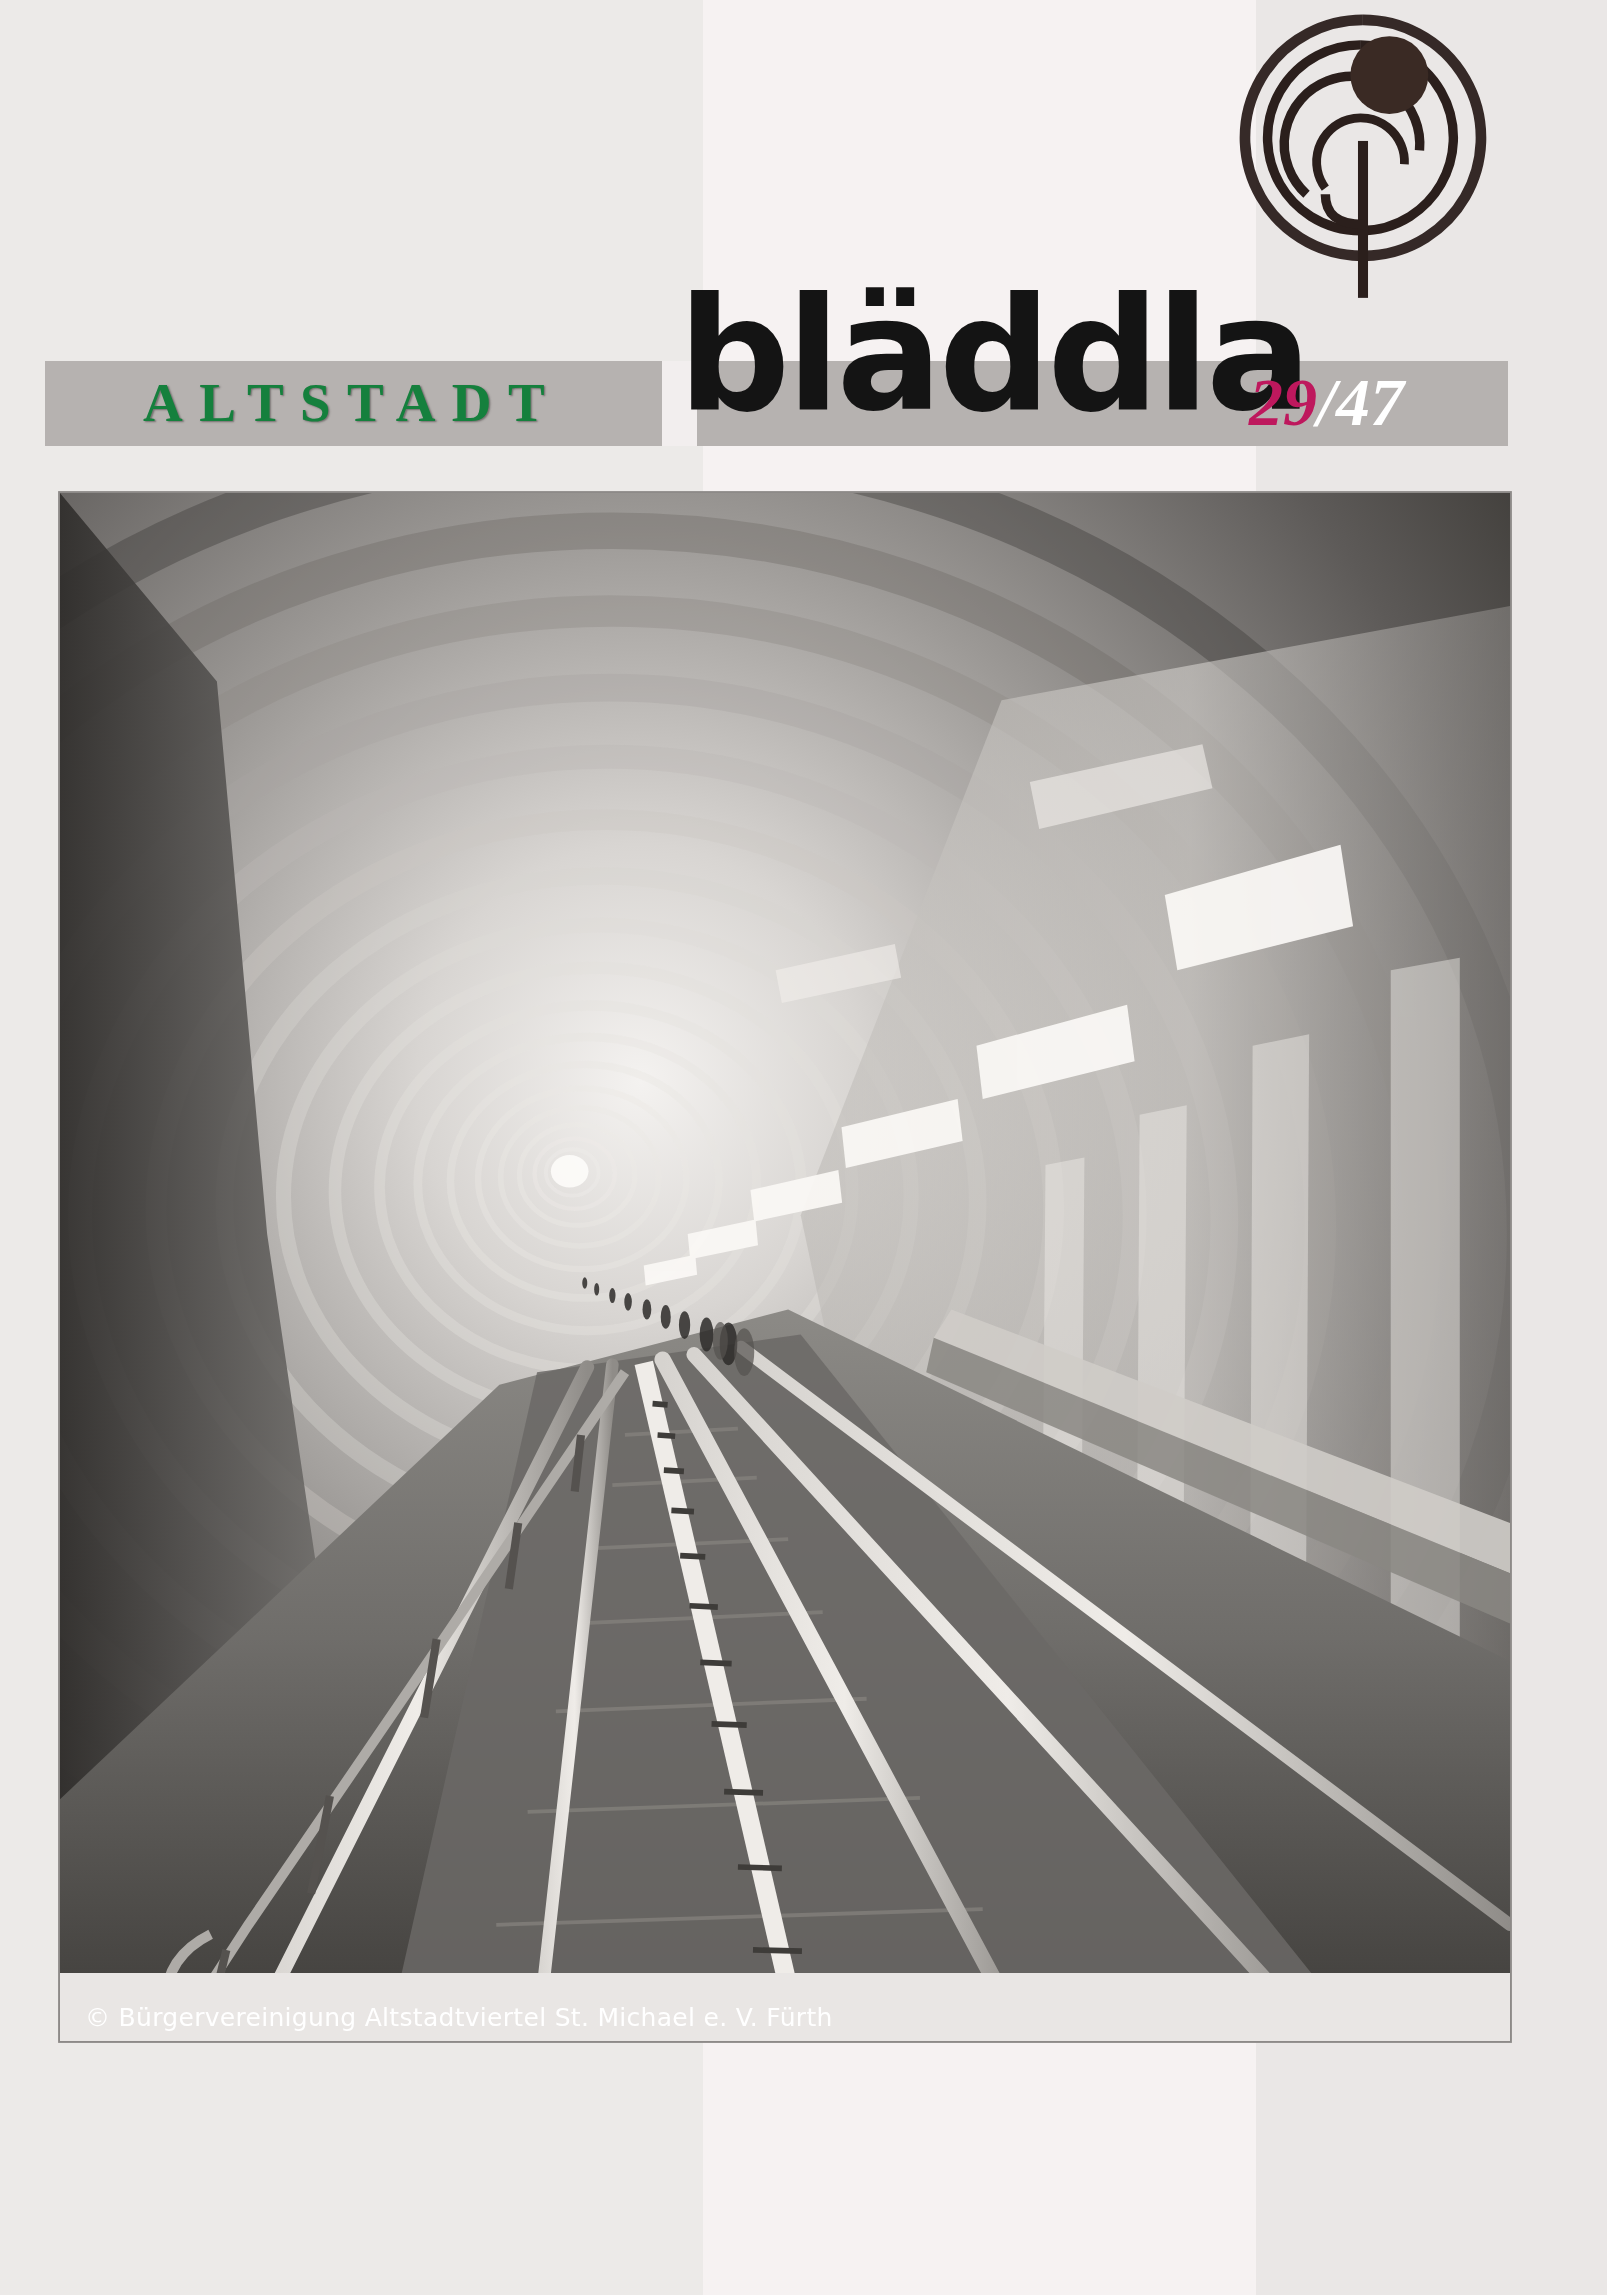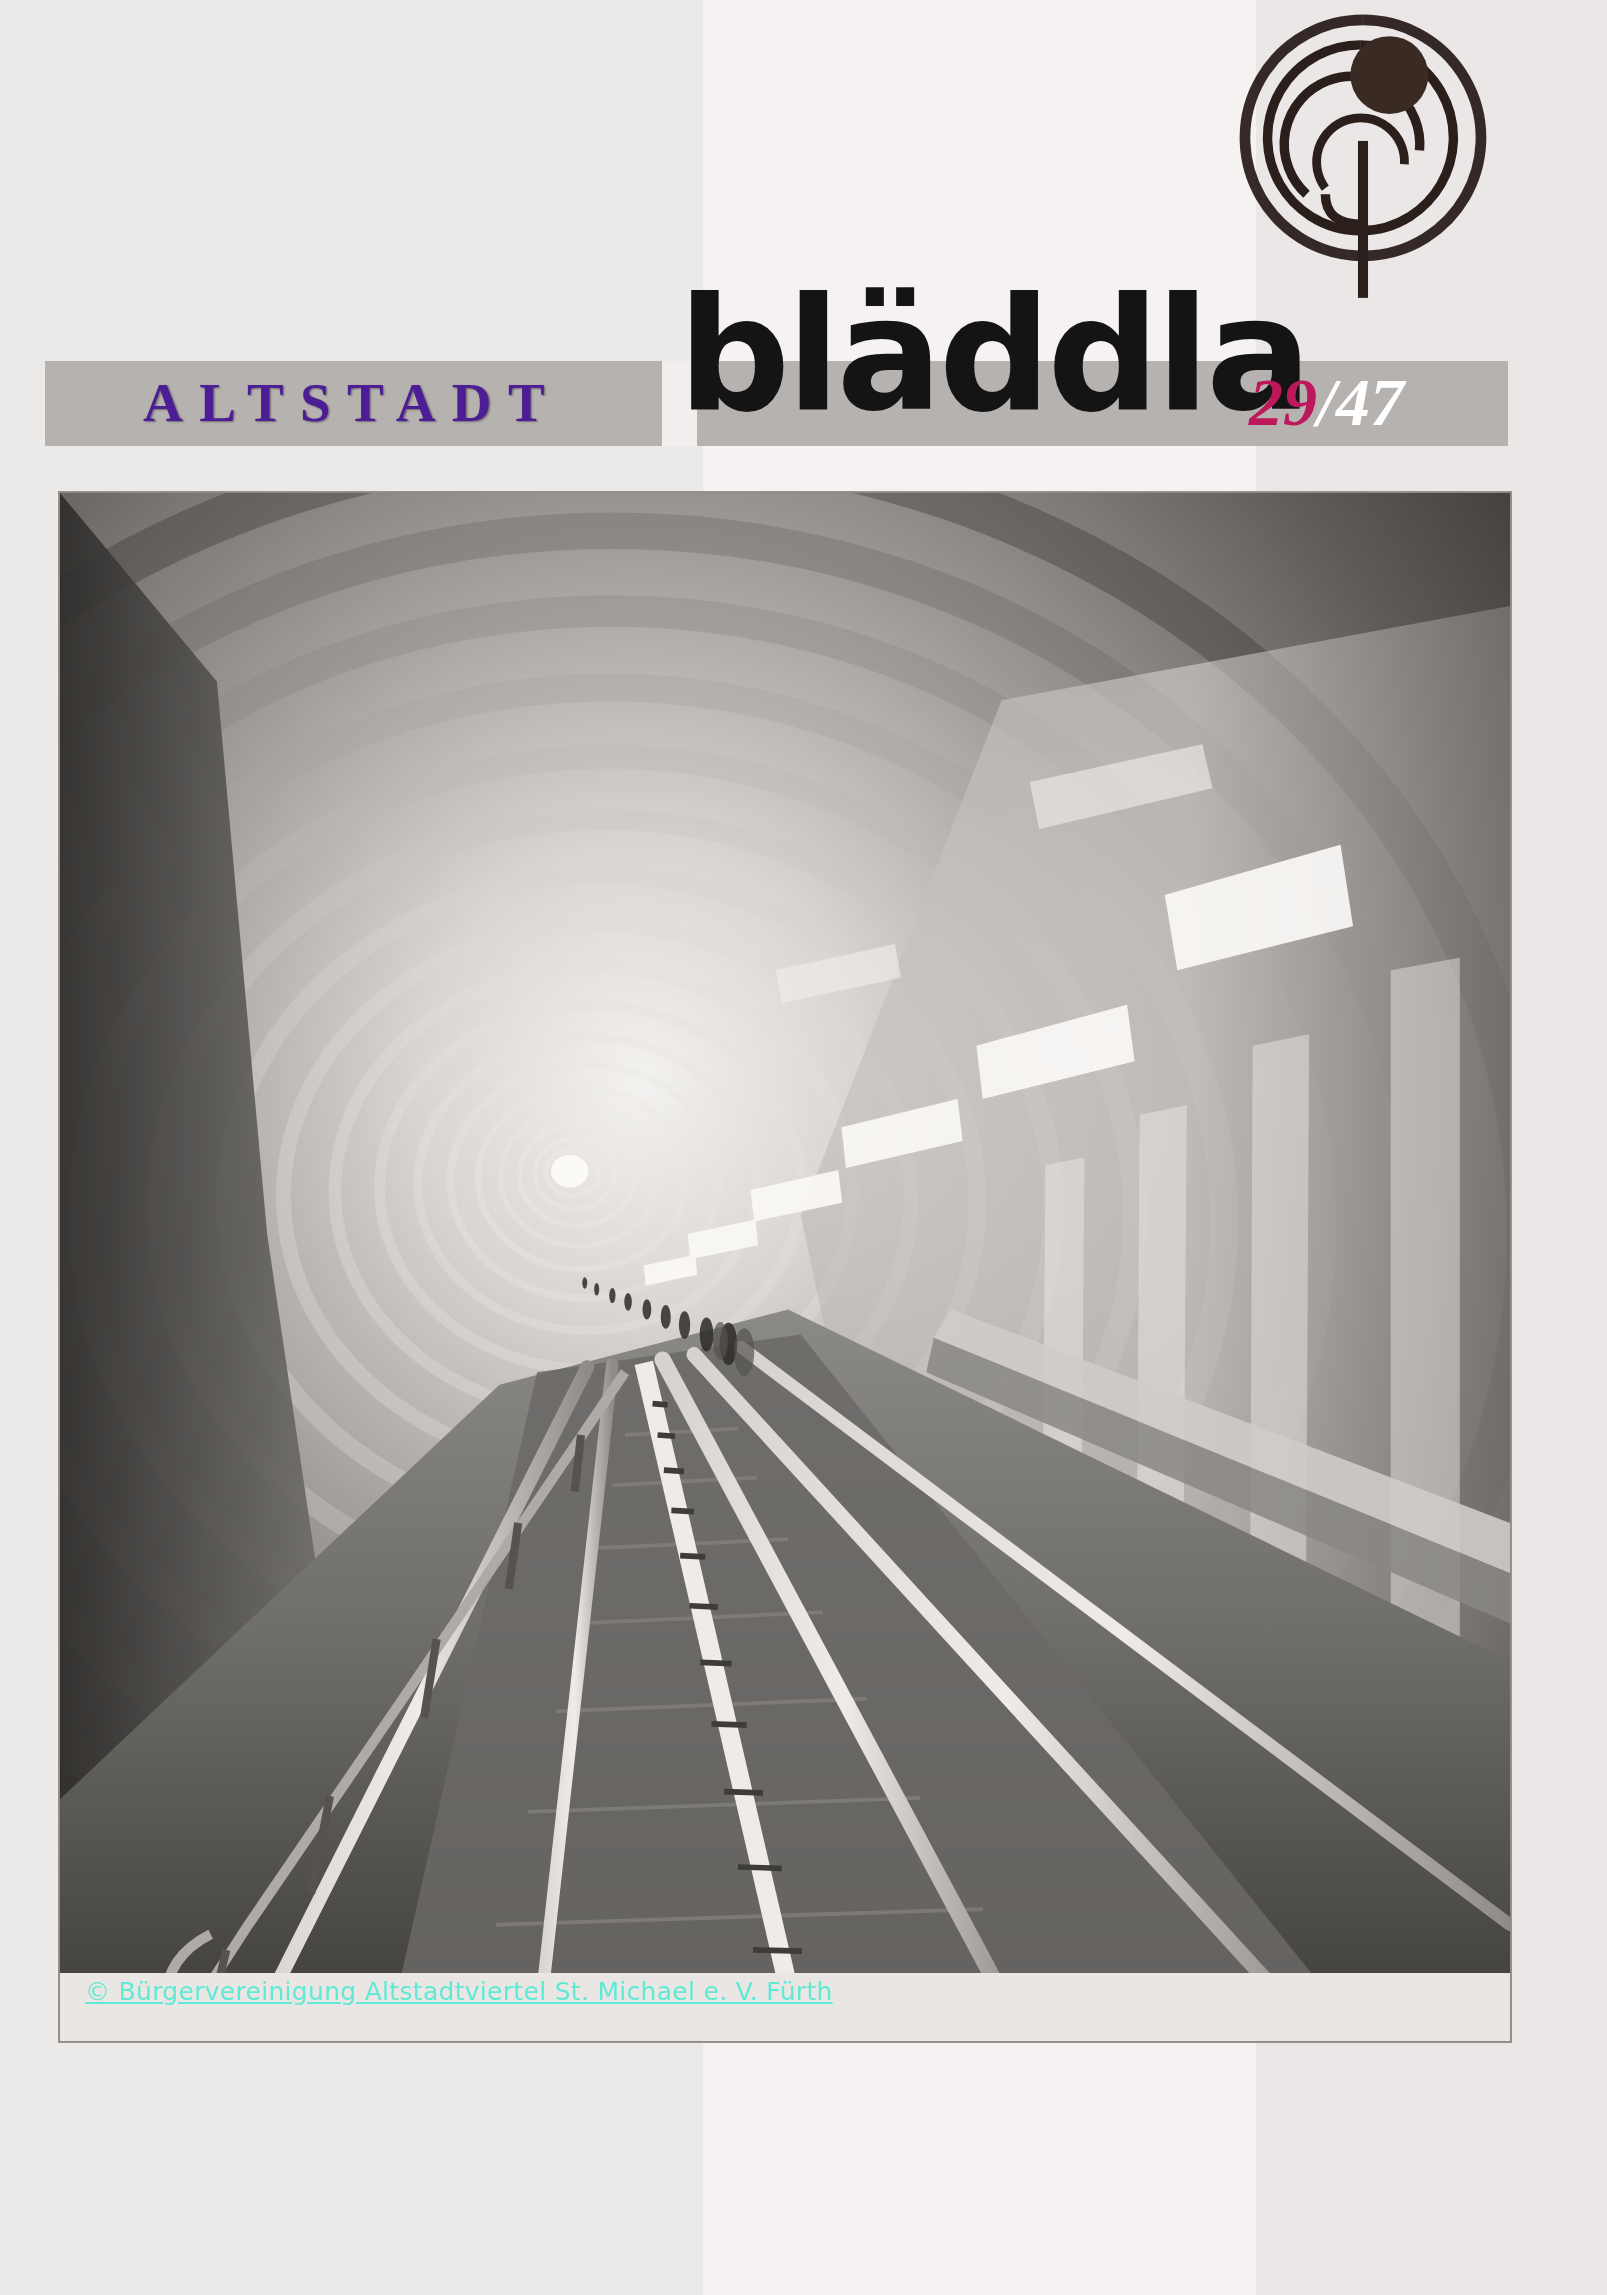--- a/index.html
+++ b/index.html
@@ -66,21 +66,21 @@
     height: 85px;
     background: #f2eeee;
   }
   .altstadt {
     position: absolute;
     left: 60px;
     top: 367px;
     width: 584px;
     height: 72px;
     line-height: 72px;
-    color: #4c1d95;
+    color: #15803d;
     font-family: "Liberation Serif", serif;
     font-weight: 700;
     font-size: 55px;
     letter-spacing: 16.3px;
     text-align: center;
     text-shadow: 1.3px 1.3px 1.9px rgba(60,55,55,0.55);
   }
   .bladdla {
     position: absolute;
     left: 678px;
@@ -132,27 +132,26 @@
   }
   .photo {
     position: absolute;
     inset: 0;
     overflow: hidden;
     background: #2a2a2a;
   }
   .caption {
     position: absolute;
     left: 25px;
-    bottom: 35px;
-    color: #5eead4;
+    bottom: 9px;
+    color: #ffffff;
     font-family: "DejaVu Sans", sans-serif;
     font-size: 25px;
     letter-spacing: 0.3px;
     white-space: nowrap;
-    text-decoration: underline;
   }
   .caption-strip {
     position: absolute;
     left: 0;
     bottom: 0;
     width: 1450px;
     height: 68px;
     background: #e9e6e4;
   }
 </style>

